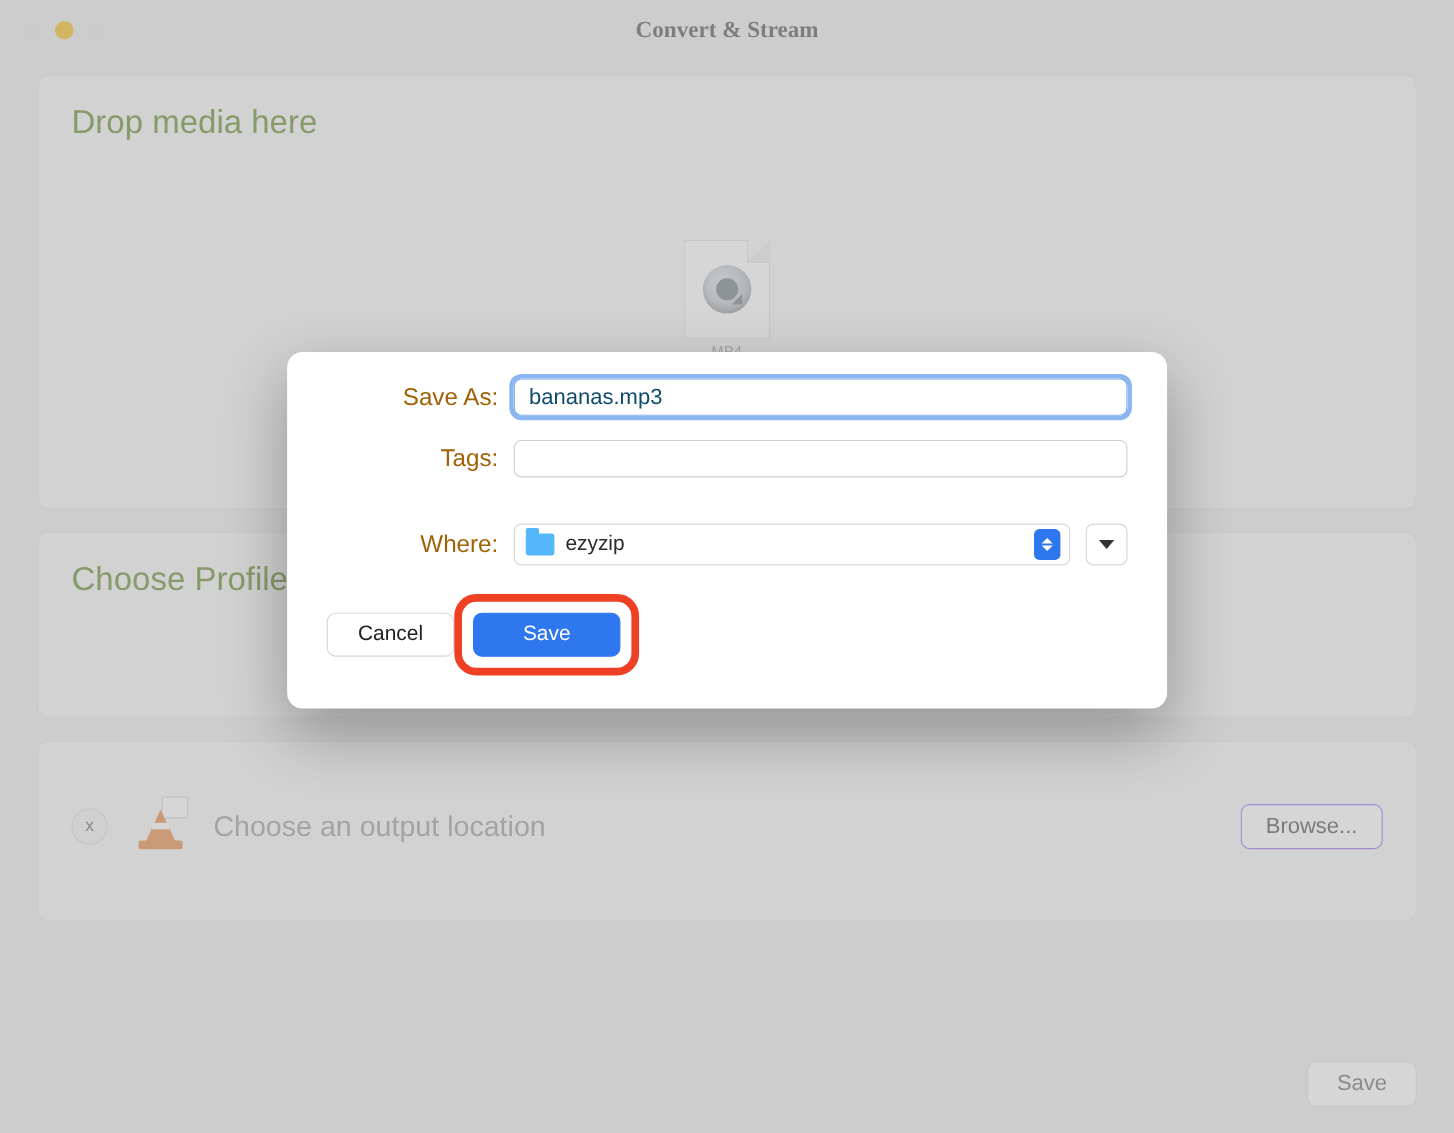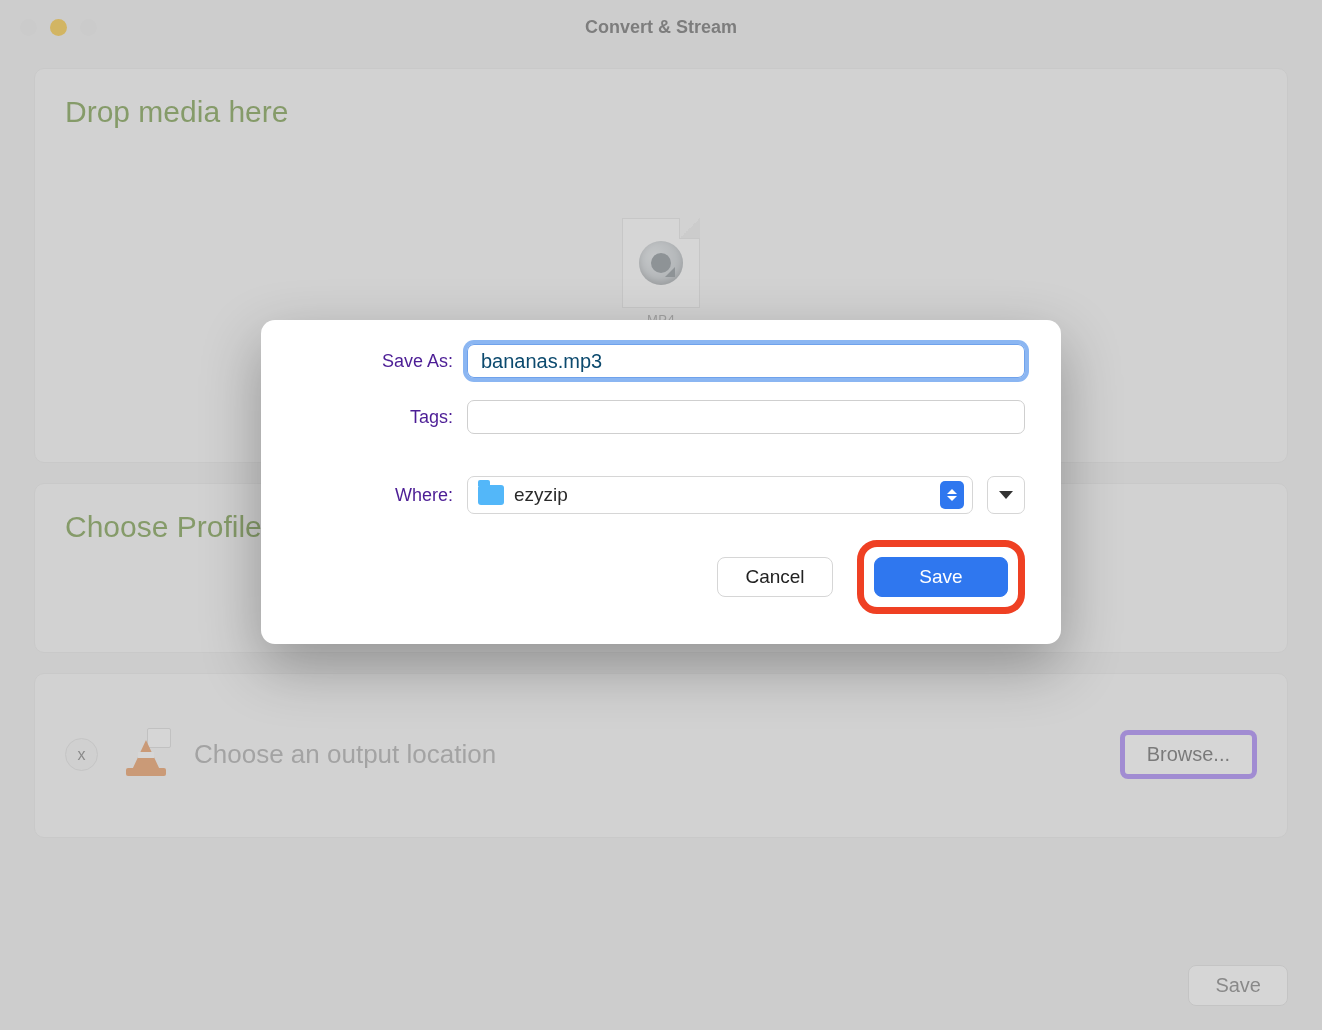--- a/index.html
+++ b/index.html
@@ -34,24 +34,25 @@
     height: 17px;
     border-radius: 50%;
   }
   .light.red { background: #e6e6e6; }
   .light.yellow { background: #f7b500; }
   .light.green { background: #e6e6e6; }
   .window-title {
     position: absolute;
     left: 0; right: 0;
     text-align: center;
-    font-size: 18px;
+    font-size: 21px;
     font-weight: 600;
     color: #3a3a3a;
     pointer-events: none;
+    font-family: Liberation Serif, serif;
   }
   .content {
     padding: 14px 34px 30px 34px;
   }
   .panel {
     background: #f6f6f6;
     border: 1px solid #e2e2e2;
     border-radius: 10px;
     margin-bottom: 20px;
     padding: 26px 30px;
@@ -186,21 +187,21 @@
   }
   .dest-text {
     font-size: 26px;
     color: #8e8e8e;
   }
   .browse-btn {
     margin-left: auto;
     padding: 8px 22px;
     font-size: 20px;
     background: #fff;
-    border: 5px solid #8b5cf6;
+    border: 1px solid #8b5cf6;
     border-radius: 8px;
     color: #333;
     cursor: pointer;
   }
   .bottom-save {
     position: absolute;
     right: 34px;
     bottom: 24px;
     padding: 8px 26px;
     font-size: 20px;
@@ -233,22 +234,22 @@
     z-index: 10;
   }
   .sheet-row {
     display: flex;
     align-items: center;
     margin-bottom: 22px;
   }
   .sheet-label {
     width: 170px;
     text-align: right;
-    font-size: 18px;
-    color: #4c1d95;
+    font-size: 22px;
+    color: #a16207;
     padding-right: 14px;
   }
   .save-input {
     flex: 1;
     height: 34px;
     border: 1px solid #cfcfcf;
     border-radius: 7px;
     padding: 0 14px;
     font-size: 20px;
     color: #0c4a6e;
@@ -318,22 +319,20 @@
     cursor: pointer;
   }
   .expand-btn .chev {
     width: 0; height: 0;
     border-left: 7px solid transparent;
     border-right: 7px solid transparent;
     border-top: 8px solid #333;
   }
   .sheet-actions {
     display: flex;
-    justify-content: flex-end;
-    gap: 24px;
     margin-top: 26px;
     align-items: center;
   }
   .btn {
     min-width: 116px;
     height: 40px;
     border-radius: 8px;
     font-size: 19px;
     cursor: pointer;
     border: 1px solid #d6d6d6;

